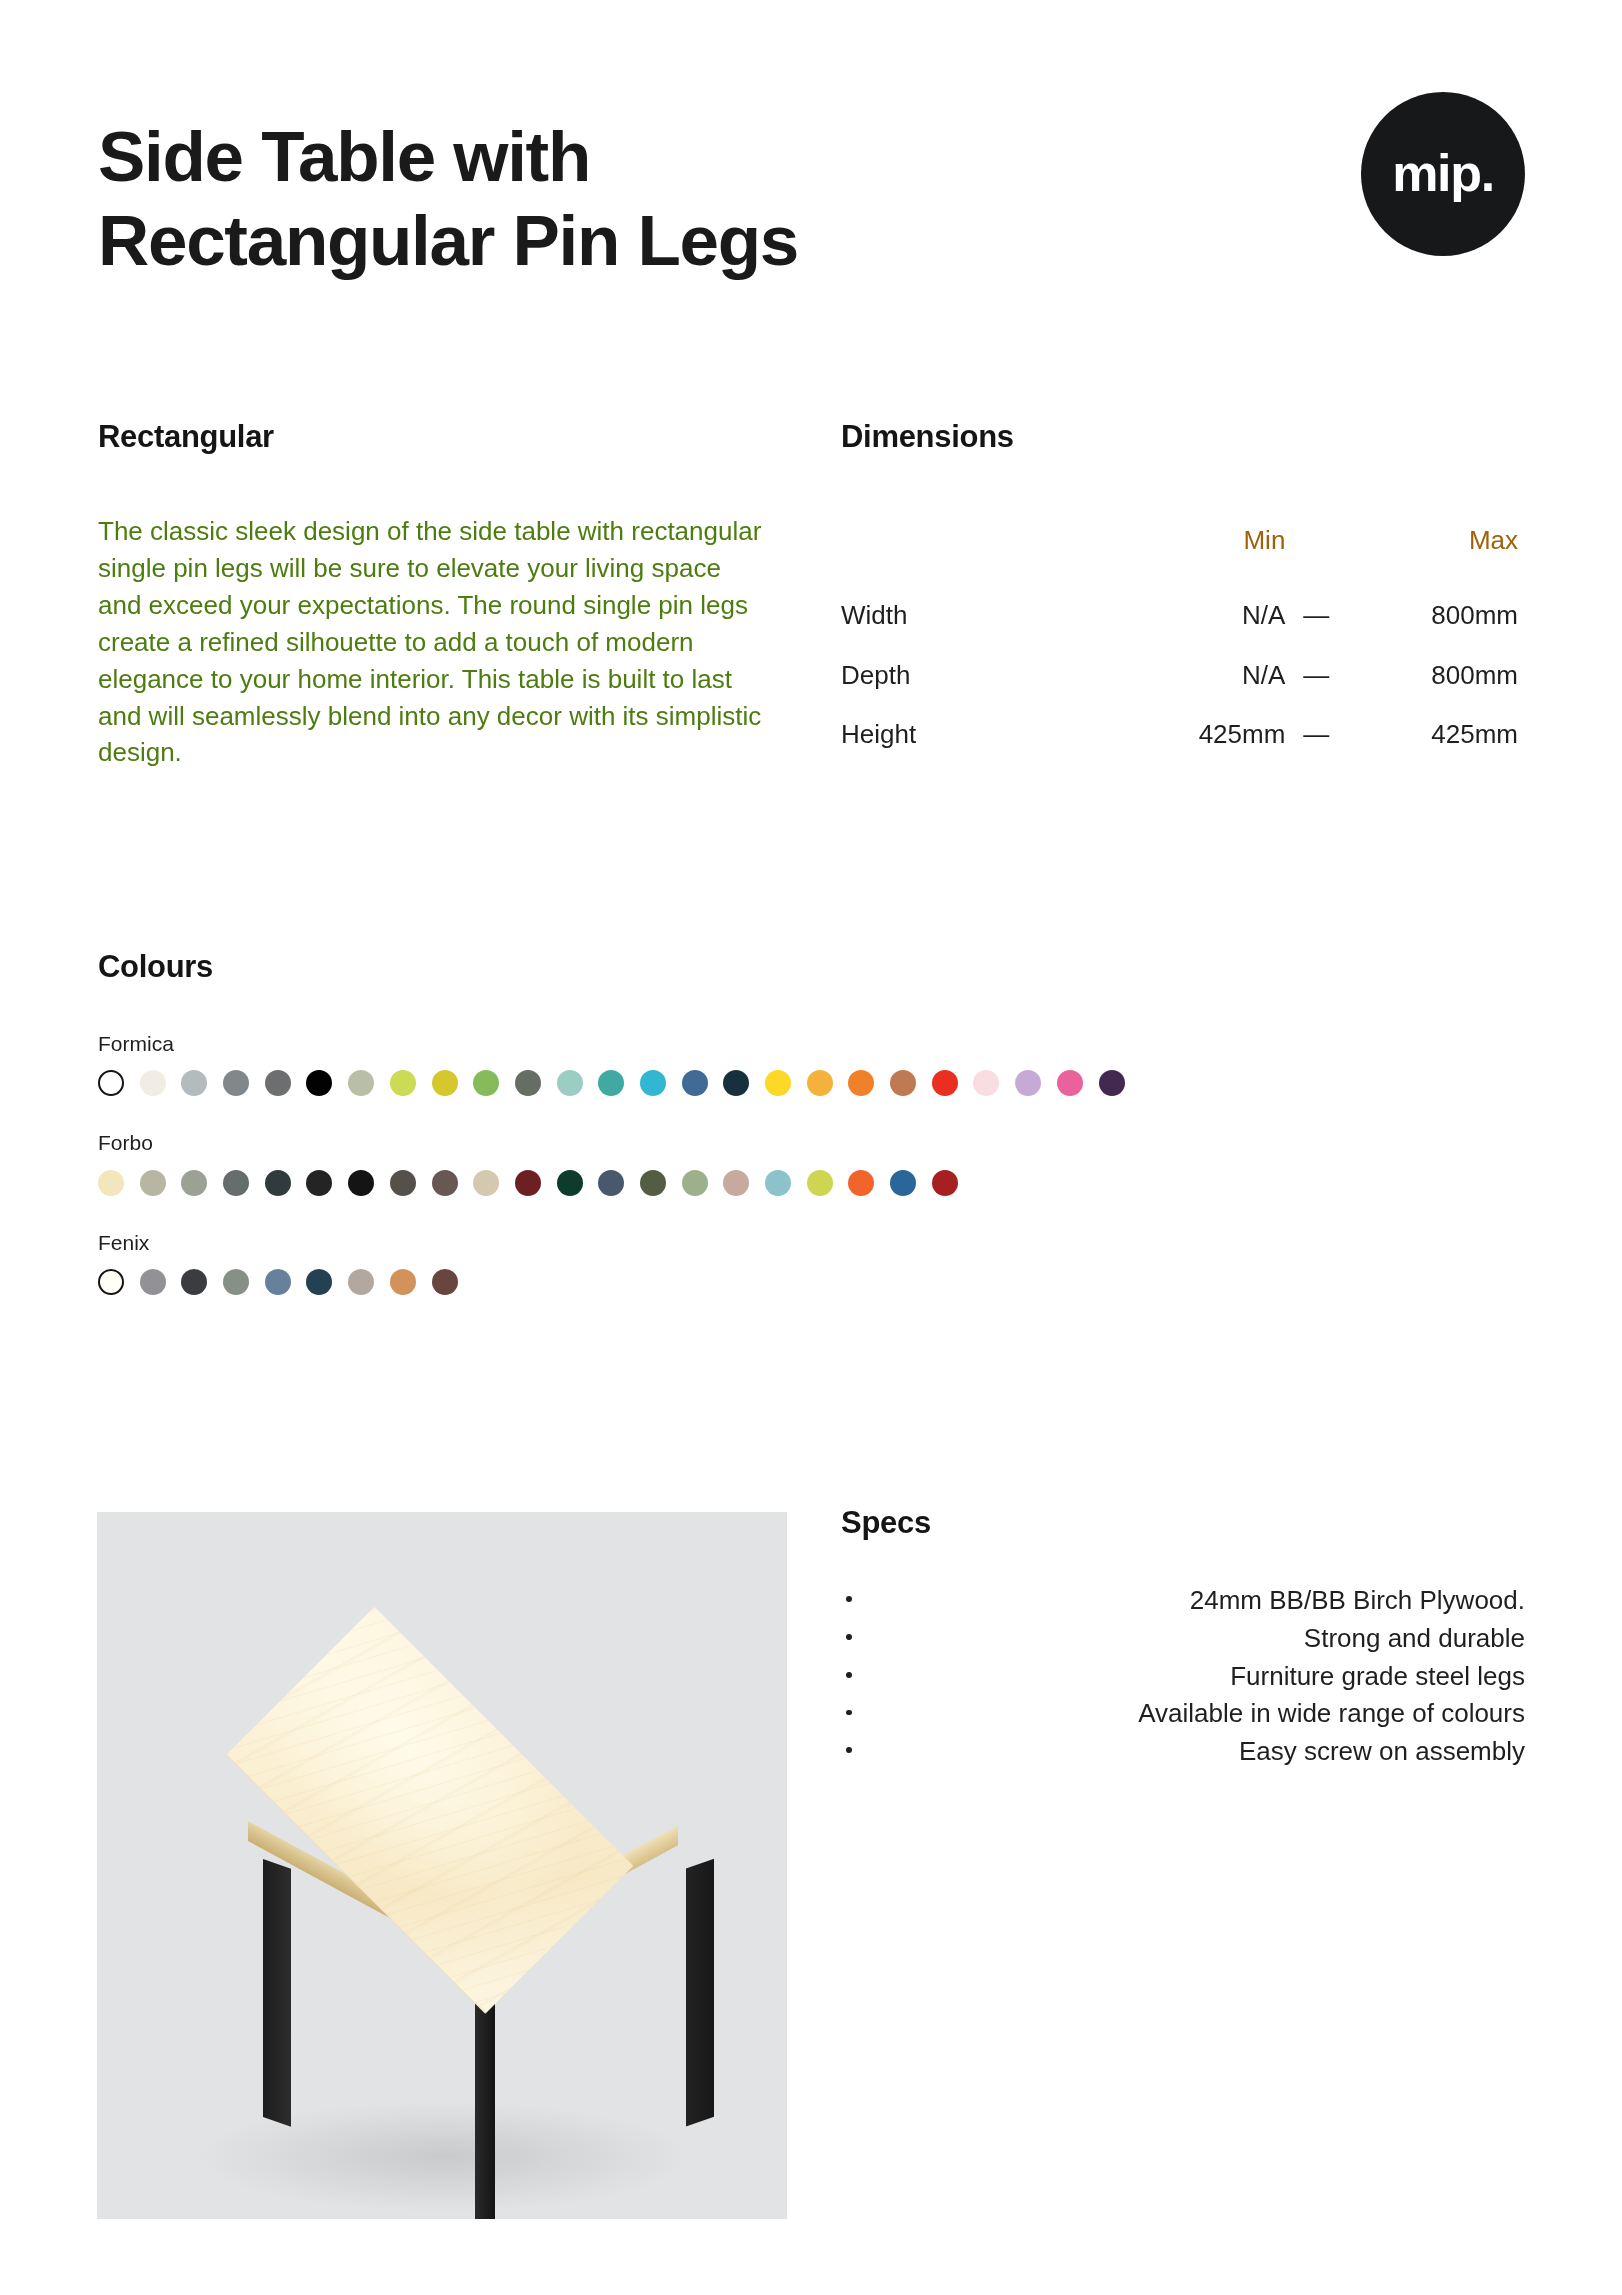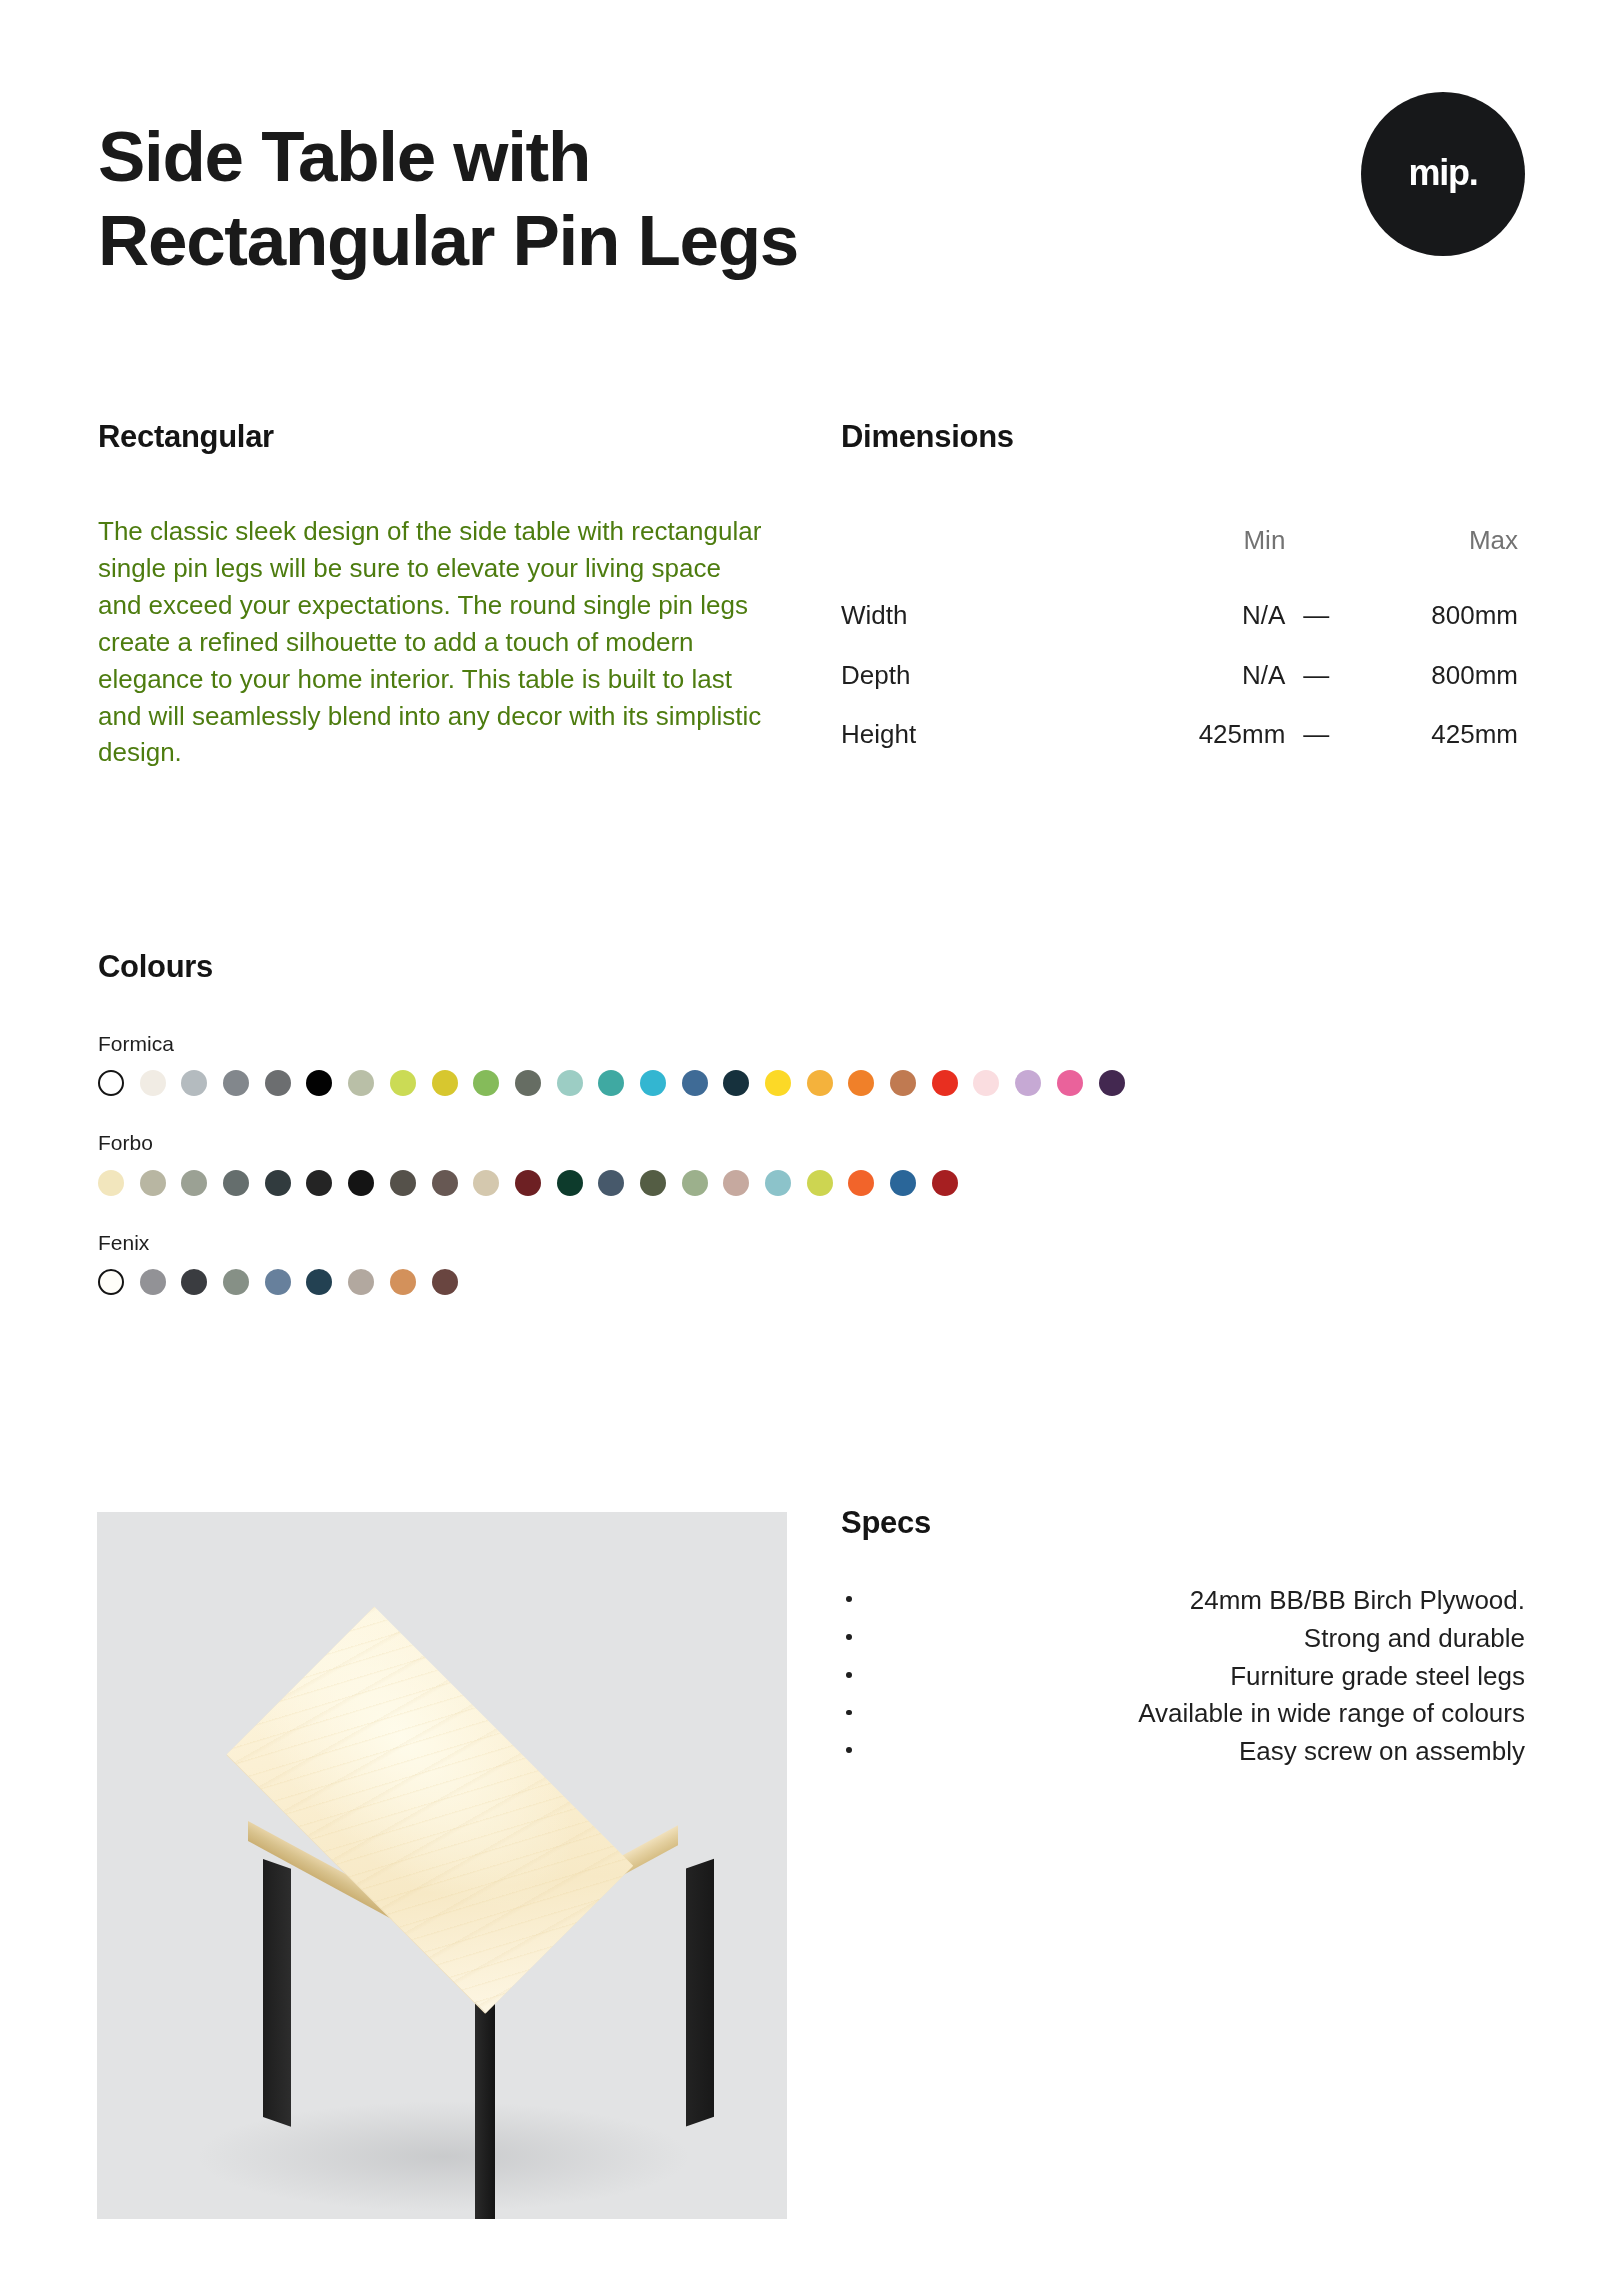--- a/index.html
+++ b/index.html
@@ -21,21 +21,21 @@
     max-width:1047px;
   }
   .title-line { display:block; }
   .logo {
     position:absolute; right:0px; top:-23px;
     width:164px; height:164px; border-radius:50%;
     background:#17181a;
     display:flex; align-items:center; justify-content:center;
   }
   .logo-text {
-    color:#ffffff; font-size:36px; font-weight:bold;
+    color:#ffffff; font-size:52px; font-weight:bold;
     letter-spacing:-1.3px; line-height:1; margin-top:-2.6px;
   }
 
   
   .h2 { font-size:31px; font-weight:bold; letter-spacing:-0.3px; color:#151515; margin:0; }
 
   
   .desc-block { position:absolute; left:98px; top:419px; width:674px; }
   .desc-body {
     margin-top:58px;
@@ -43,21 +43,21 @@
     max-width:667px;
   }
 
   
   .dims-block { position:absolute; left:841px; top:419px; width:684px; }
   .dims-table { margin-top:56px; width:677px; border-collapse:collapse; }
   .dims-table th, .dims-table td {
     font-size:26px; font-weight:normal; color:#1f1f1f;
     padding:14.4px 0; text-align:right; vertical-align:middle;
   }
-  .dims-table th { color:#737373; padding-bottom:29px; }
+  .dims-table th { color:#a16207; padding-bottom:29px; }
   .dims-table .c-label { text-align:left; width:275px; }
   .dims-table .c-min { width:151px; }
   .dims-table .c-dash { width:59px; text-align:center; color:#1f1f1f; }
   .dims-table .c-max { width:164px; }
 
   
   .colours-block { position:absolute; left:98px; top:949px; width:1440px; }
   .colour-group { margin-top:35px; }
   .colour-group:first-of-type { margin-top:47px; }
   .swatch-label { font-size:21px; color:#1f1f1f; margin:0 0 14.4px 0; }

